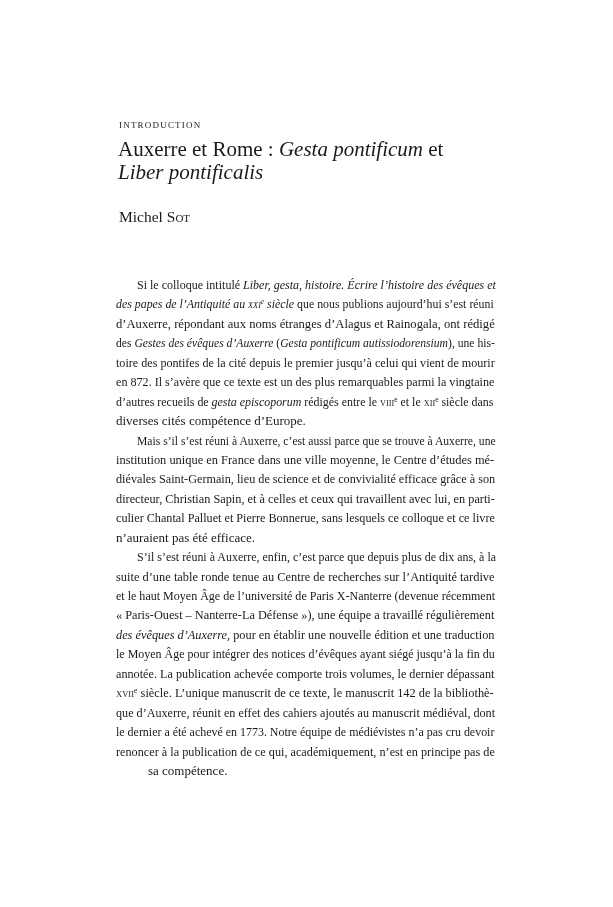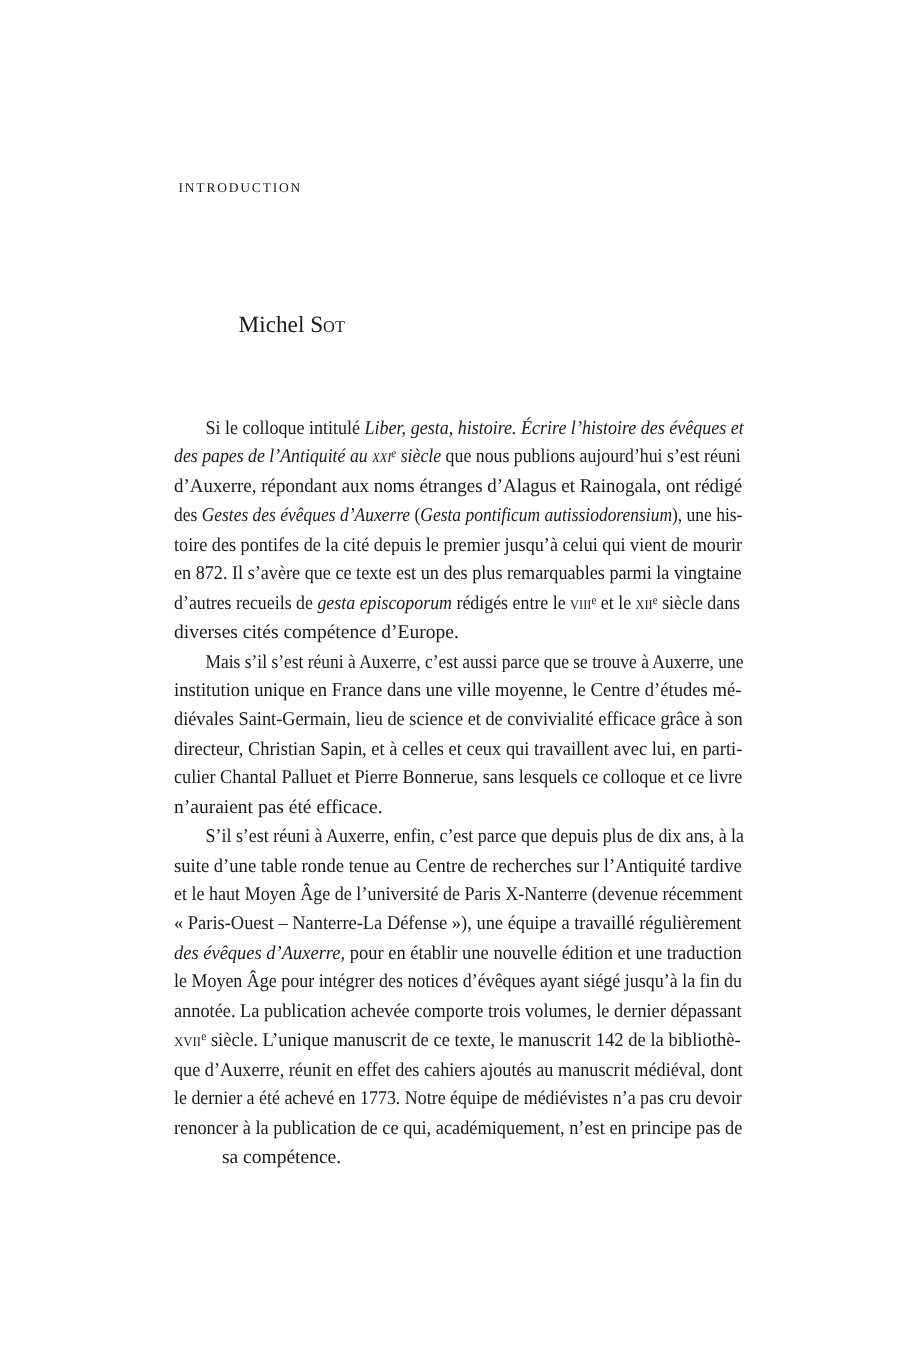--- a/index.html
+++ b/index.html
@@ -4,37 +4,41 @@
 <style>
   html, body { margin: 0; padding: 0; background: #ffffff; }
   body { width: 613px; height: 907px; position: relative; overflow: hidden;
          font-family: "Liberation Serif", "DejaVu Serif", serif; color: #1a1a1a; }
   .page { position: absolute; left: 0; top: 0; width: 613px; height: 907px; }
   .section-label { position: absolute; left: 119px; top: 117px; font-size: 12.5px;
                    letter-spacing: 1.2px; font-variant: small-caps; text-transform: lowercase; }
   .title { position: absolute; left: 118px; top: 138px; width: 400px;
            font-size: 21px; line-height: 23px; font-weight: normal; margin: 0; }
   .title i { font-style: italic; }
-  .author { position: absolute; left: 119px; top: 208px; font-size: 15.5px; margin-left: 40px; }
+  .author { position: absolute; left: 119px; top: 208px; font-size: 15.5px; }
   .author .sc { font-variant: small-caps; }
   .body { position: absolute; left: 116px; top: 275px; width: 396px; font-size: 13px; }
   .line { display: block; height: 19.45px; line-height: 19.45px; white-space: nowrap;
           text-align: justify; text-align-last: justify; }
   .line.last { text-align-last: left; }
   .line.indent { padding-left: 21px; }
   .line i { font-style: italic; }
   .sc { font-variant: small-caps; }
   sup { font-size: 0.62em; vertical-align: 0.45em; line-height: 0; }
 </style>
 </head>
 <body>
 
 <div class="page">
   <div class="section-label">INTRODUCTION</div>
 
+  <h1 class="title">
+    <span>Auxerre et Rome : </span><i>Gesta pontificum</i><span> et</span><br>
+    <i>Liber pontificalis</i>
+  </h1>
 
   <div class="author">
     <span>Michel </span><span class="sc">Sot</span>
   </div>
 
   <div class="body" id="body-text">
       <div>
         <span class="line indent"><span style="display: inline-block; white-space: nowrap; transform: scaleX(0.923645); transform-origin: left center;"><span>Si le colloque intitulé </span><i>Liber, gesta, histoire. Écrire l’histoire des évêques et</i></span></span>
         <span class="line"><span style="display: inline-block; white-space: nowrap; transform: scaleX(0.912442); transform-origin: left center;"><i>des papes de l’Antiquité au </i><i class="sc">xxi</i><sup style="font-style: italic;">e</sup><i> siècle</i><span> que nous publions aujourd’hui s’est réuni</span></span></span>
         <span class="line"><span style="display: inline-block; white-space: nowrap; transform: scaleX(0.970588); transform-origin: left center;"><span>d’Auxerre, répondant aux noms étranges d’Alagus et Rainogala, ont rédigé</span></span></span>

